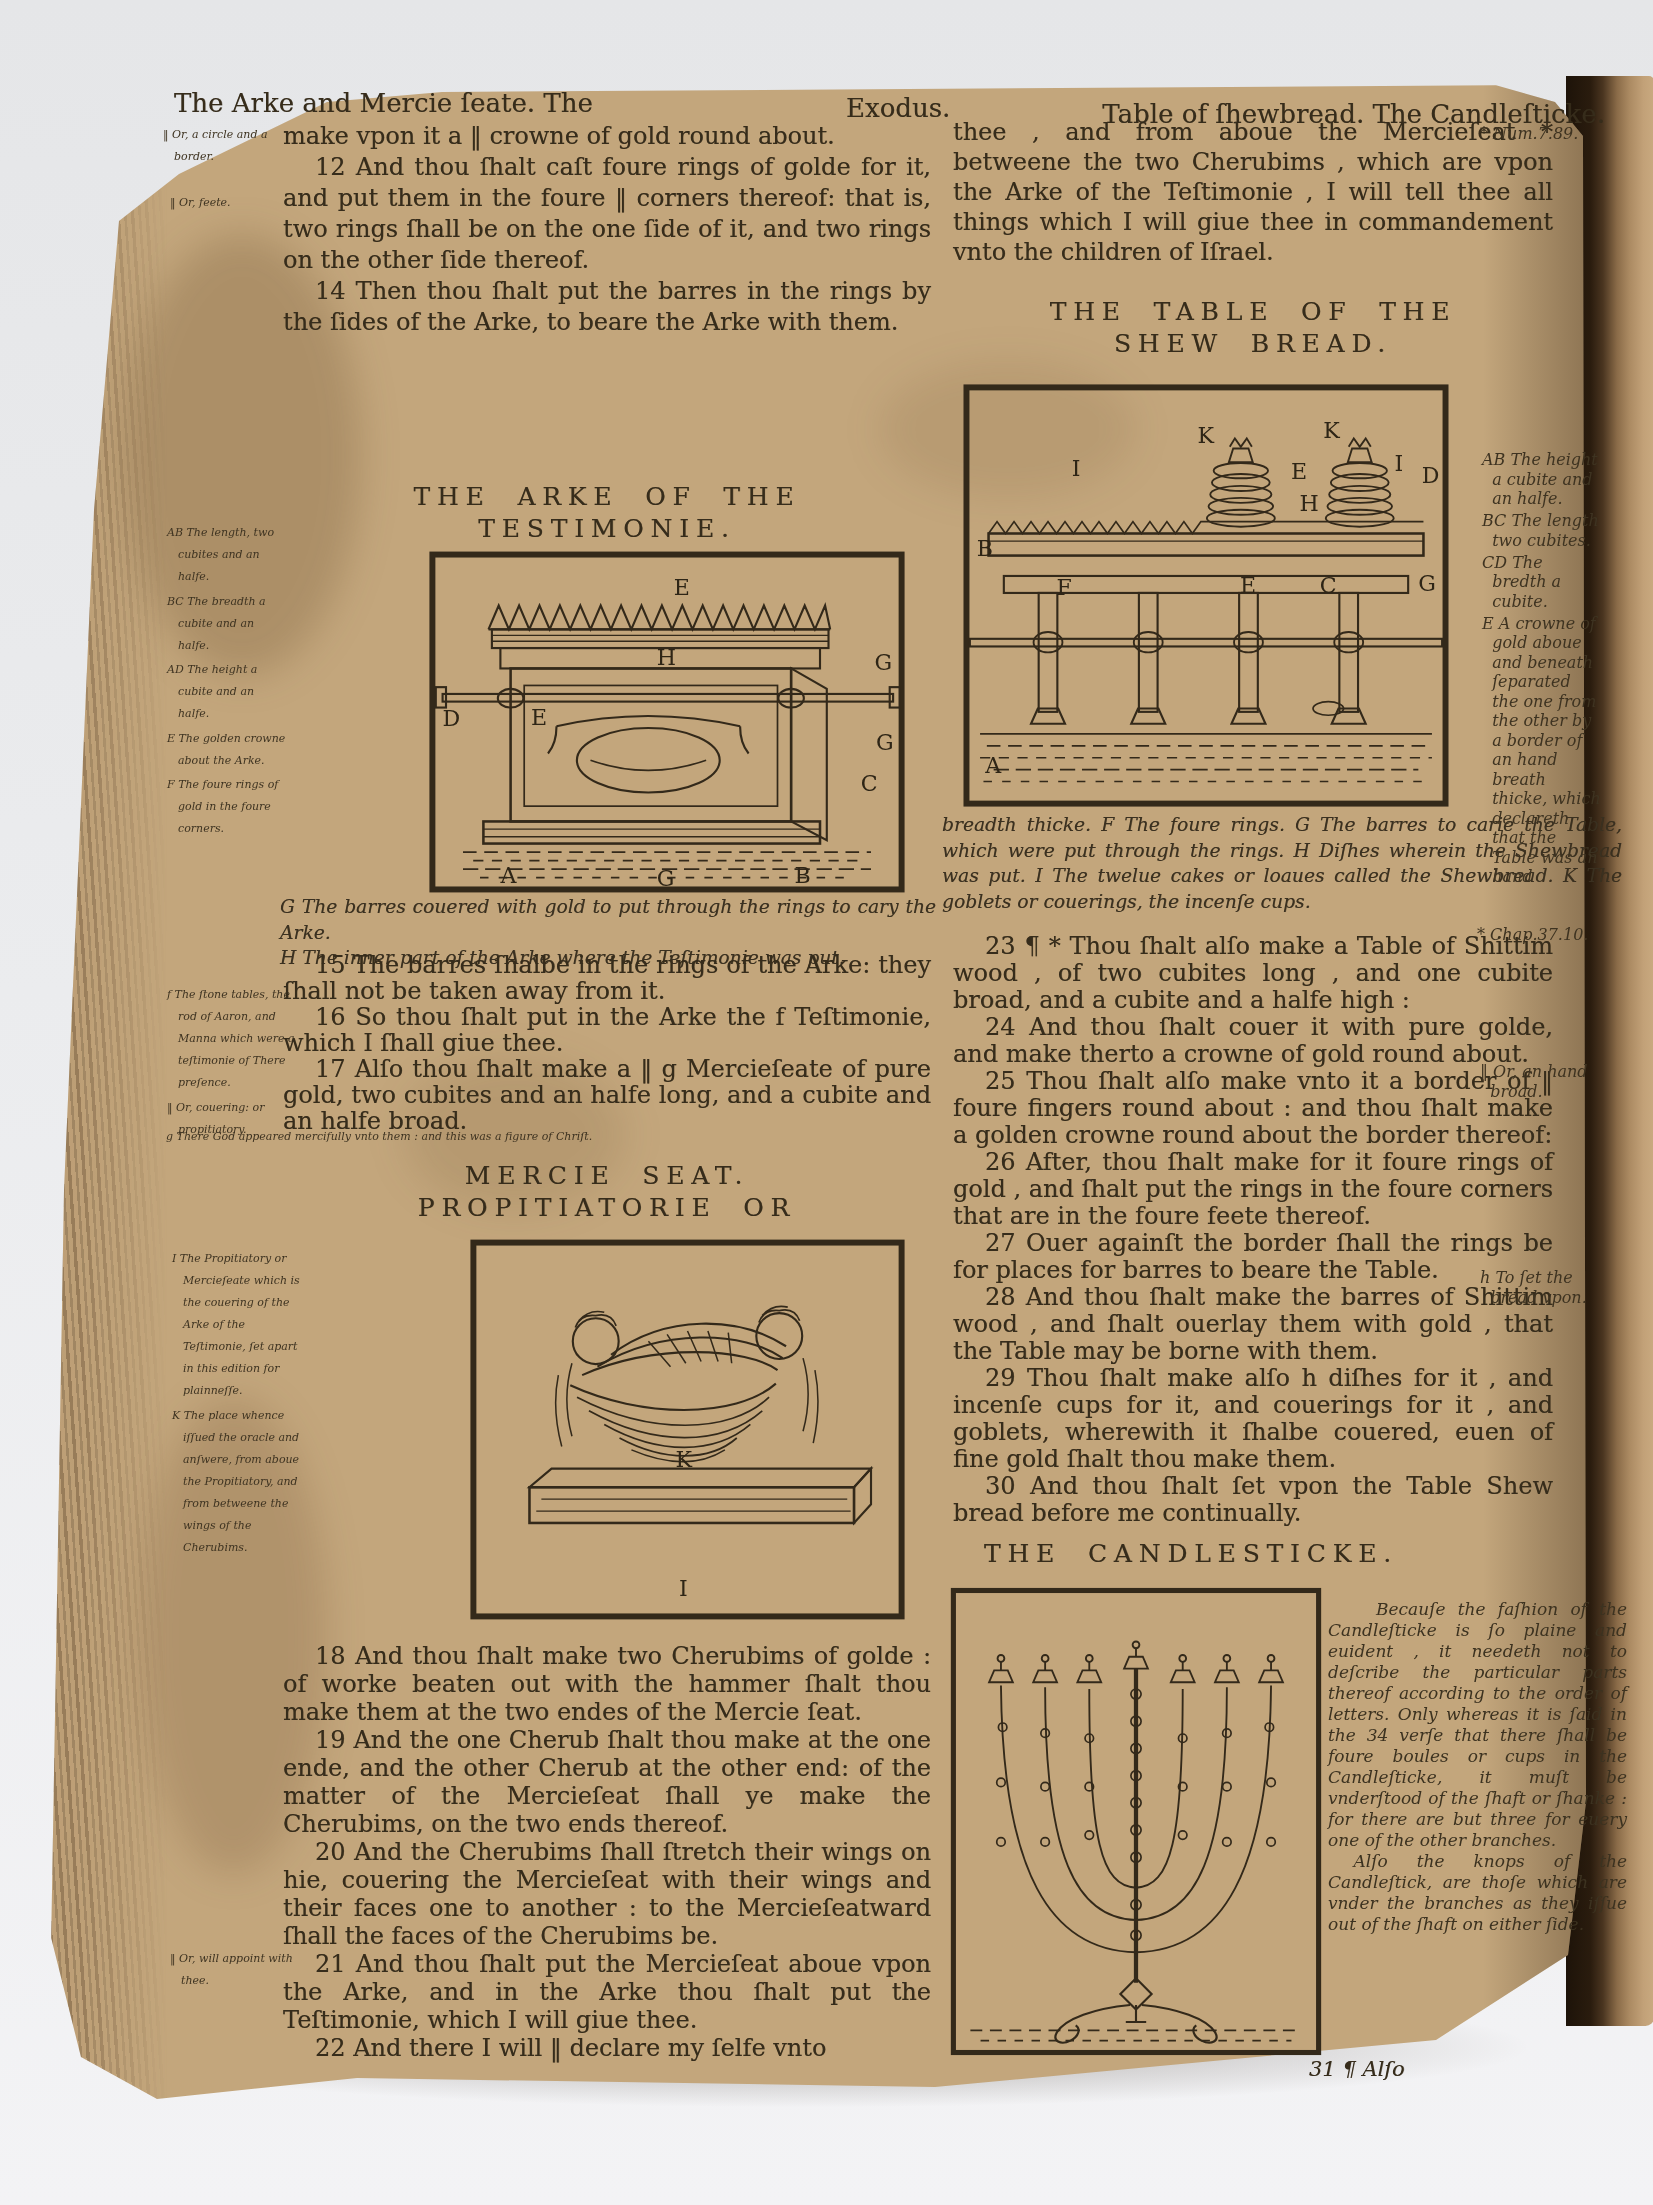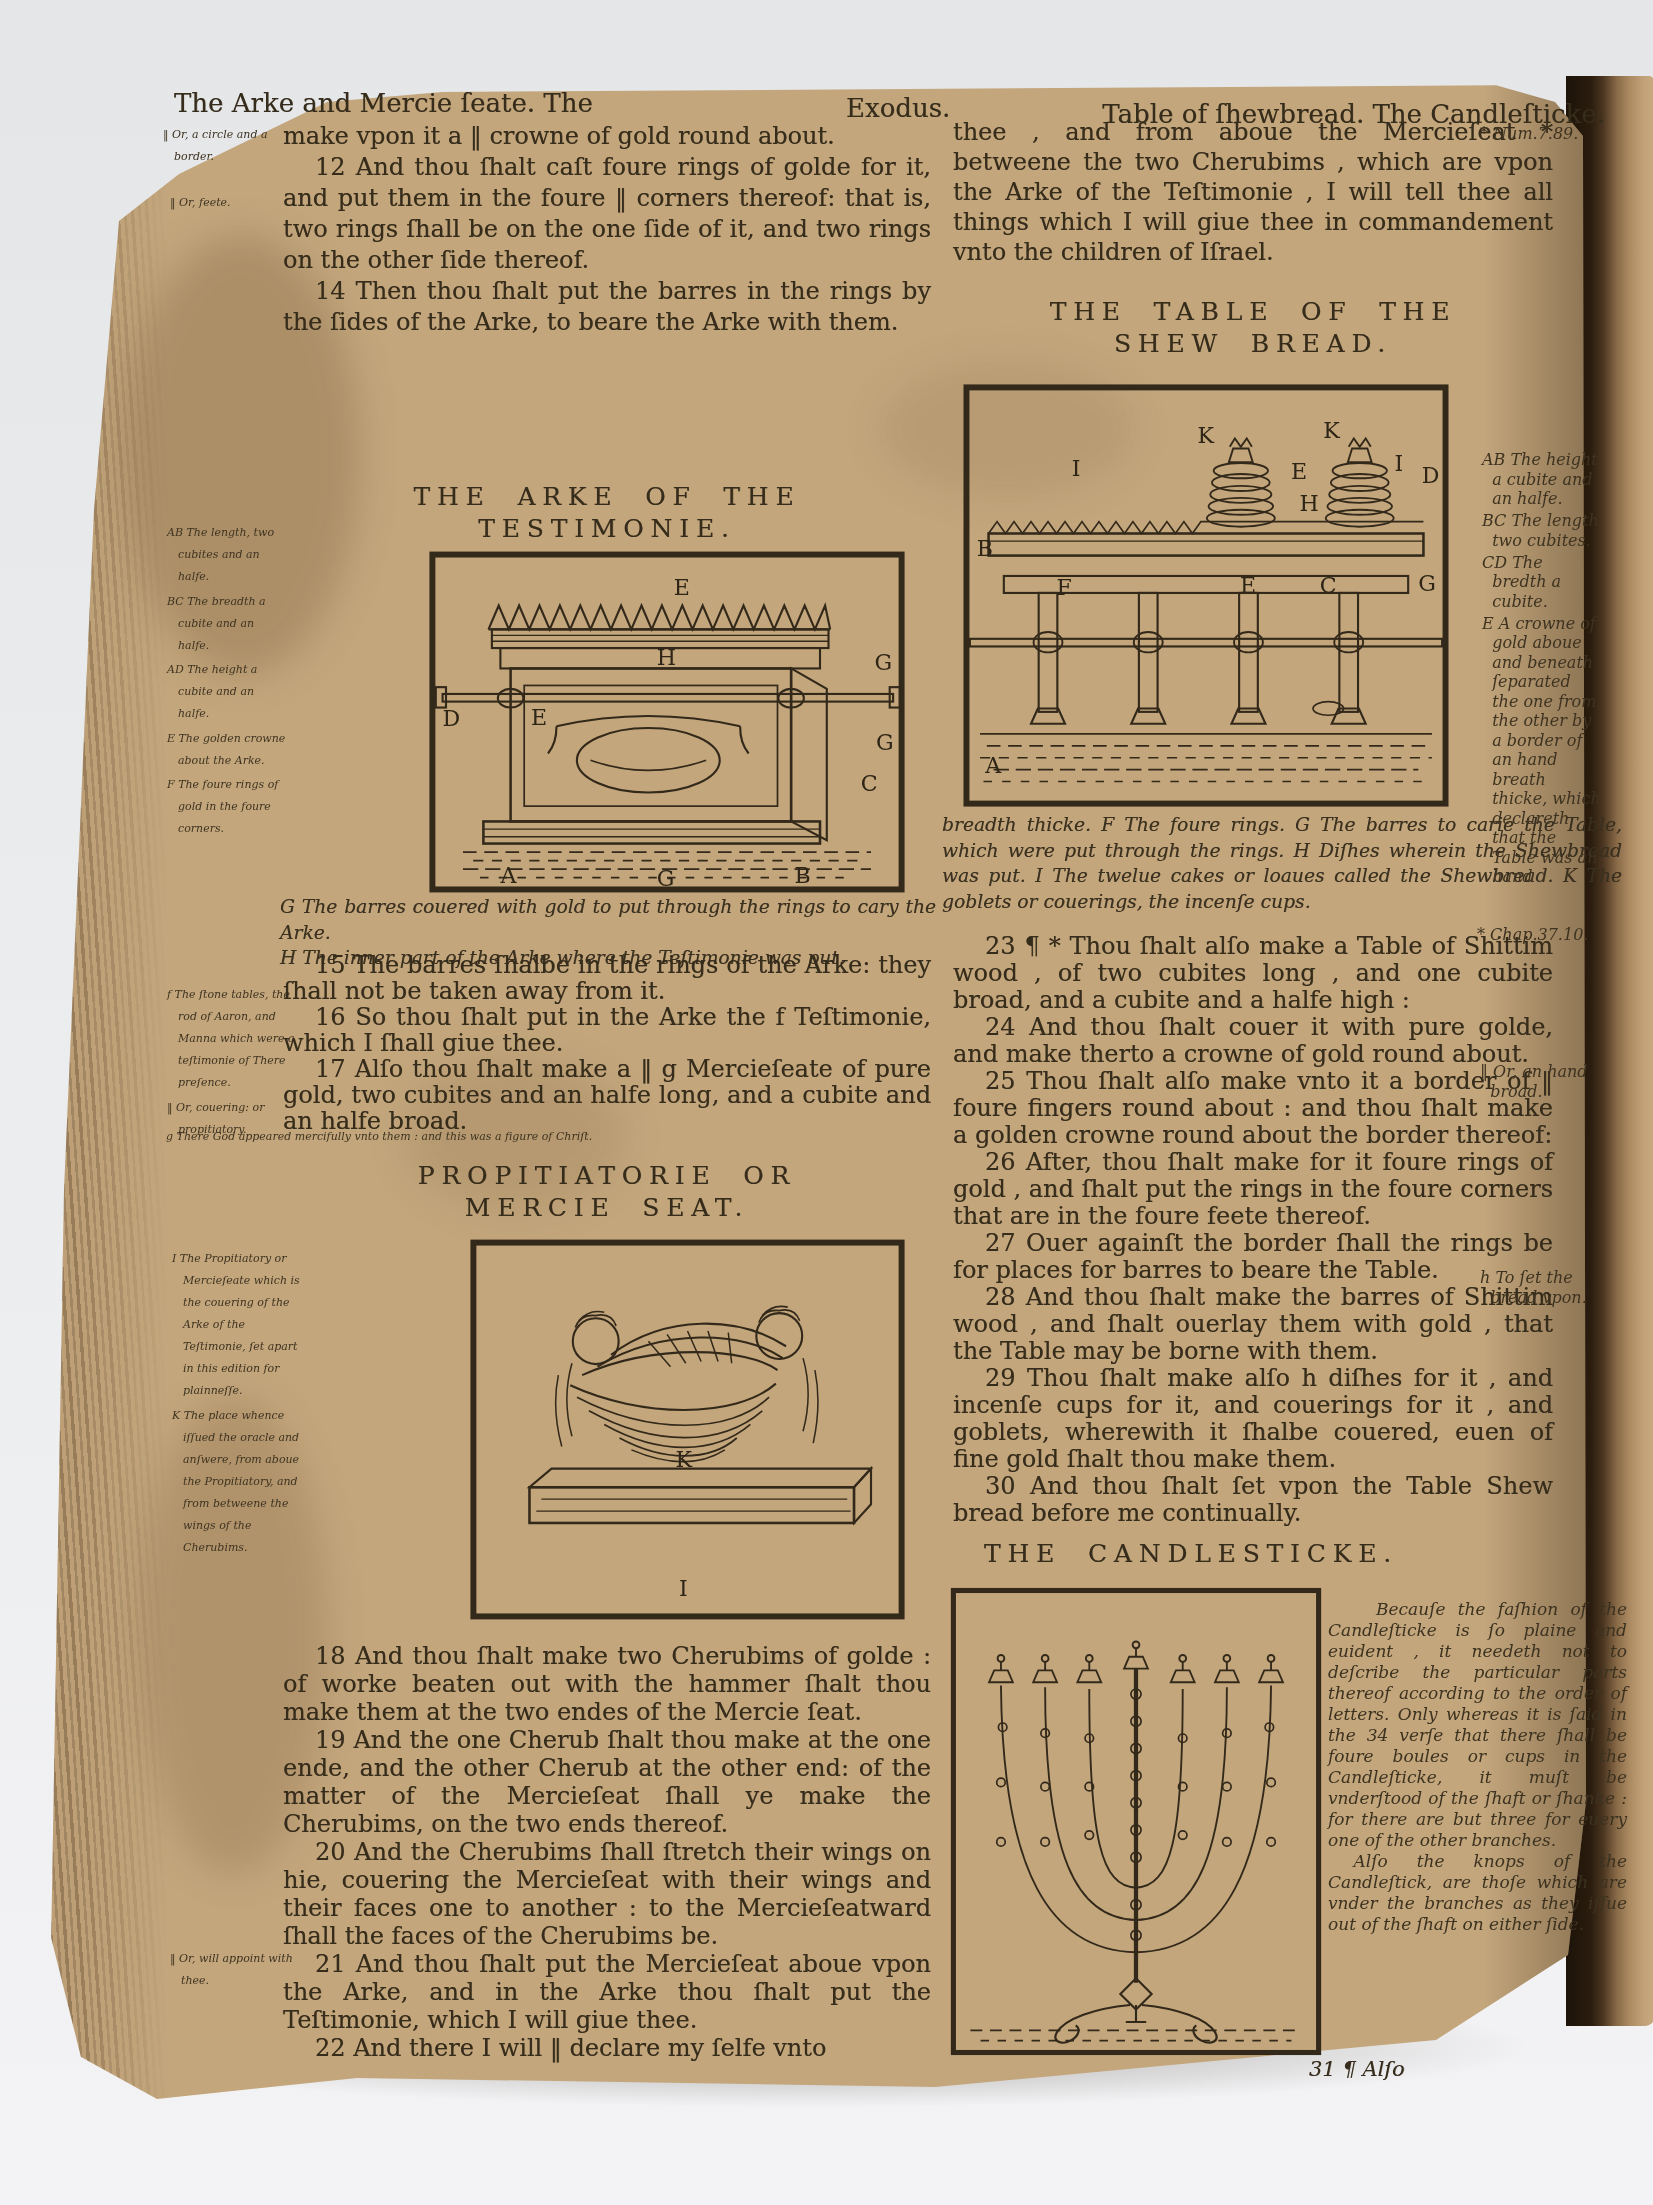--- a/index.html
+++ b/index.html
@@ -153,22 +153,22 @@
     <div>H  The inner part of the Arke where the Teſtimonie was put.</div>
   </div>
 
   <div class="abs ink verse c1b" style="left:283px;top:952px;width:648px;">
     <p class="v">15  The barres ſhalbe in the rings of the Arke: they ſhall not be taken away from it.</p>
     <p class="v">16  So thou ſhalt put in the Arke the f Teſtimonie, which I ſhall giue thee.</p>
     <p class="v">17  Alſo thou ſhalt make a ‖ g Mercieſeate of pure gold, two cubites and an halfe long, and a cubite and an halfe broad.</p>
   </div>
 
   <div class="abs ink head" style="left:283px;top:1160px;width:648px;">
+    <div>MERCIE SEAT.</div>
     <div>PROPITIATORIE OR</div>
-    <div>MERCIE SEAT.</div>
   </div>
 
   <svg class="abs" style="left:470px;top:1239px;" width="435" height="381" viewBox="0 0 512 448">
     <rect class="fig" x="4" y="4" width="504" height="440" stroke-width="7"></rect>
     <polygon class="fig" stroke-width="2.5" points="70,292 452,292 472,270 96,270"></polygon>
     <rect class="fig" x="70" y="292" width="382" height="42" stroke-width="3"></rect>
     <polygon class="fig" stroke-width="2.5" points="452,292 472,270 472,312 452,334"></polygon>
     <line class="fig" x1="84" y1="306" x2="444" y2="306" stroke-width="1.5"></line>
     <line class="fig" x1="78" y1="320" x2="448" y2="320" stroke-width="1.5"></line>
     <circle class="fig" cx="148" cy="120" r="27" stroke-width="2.5"></circle>

